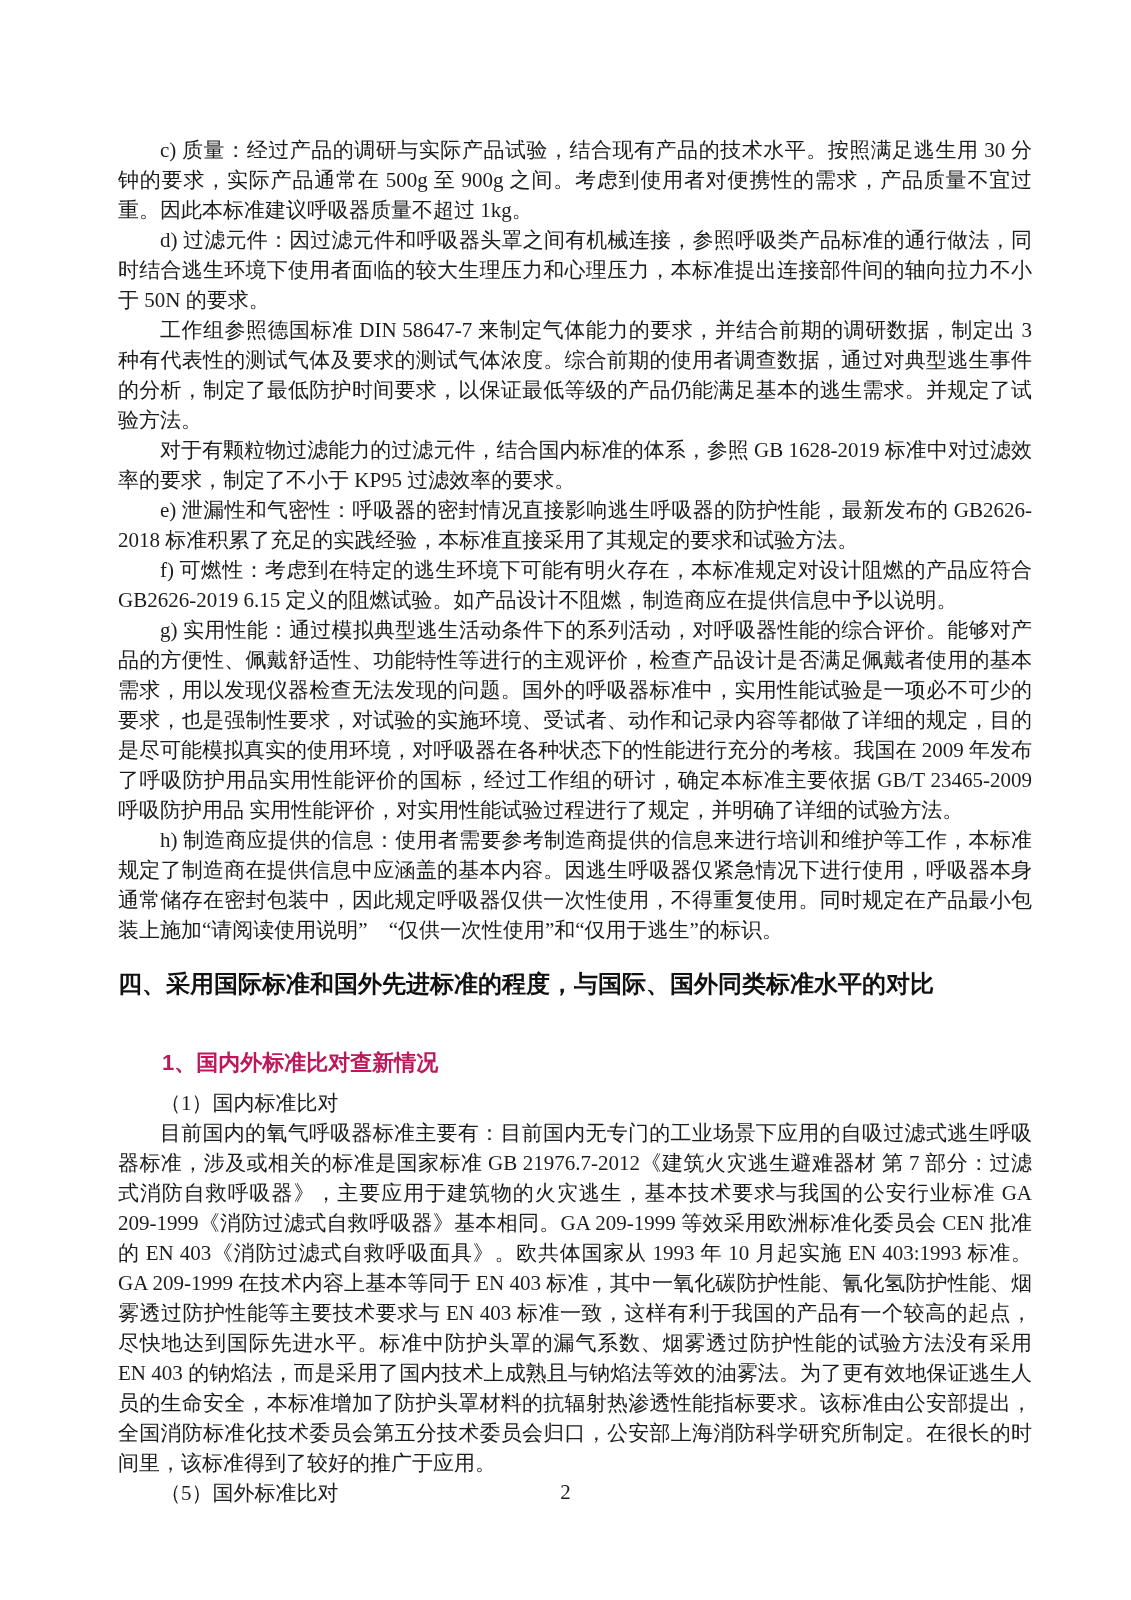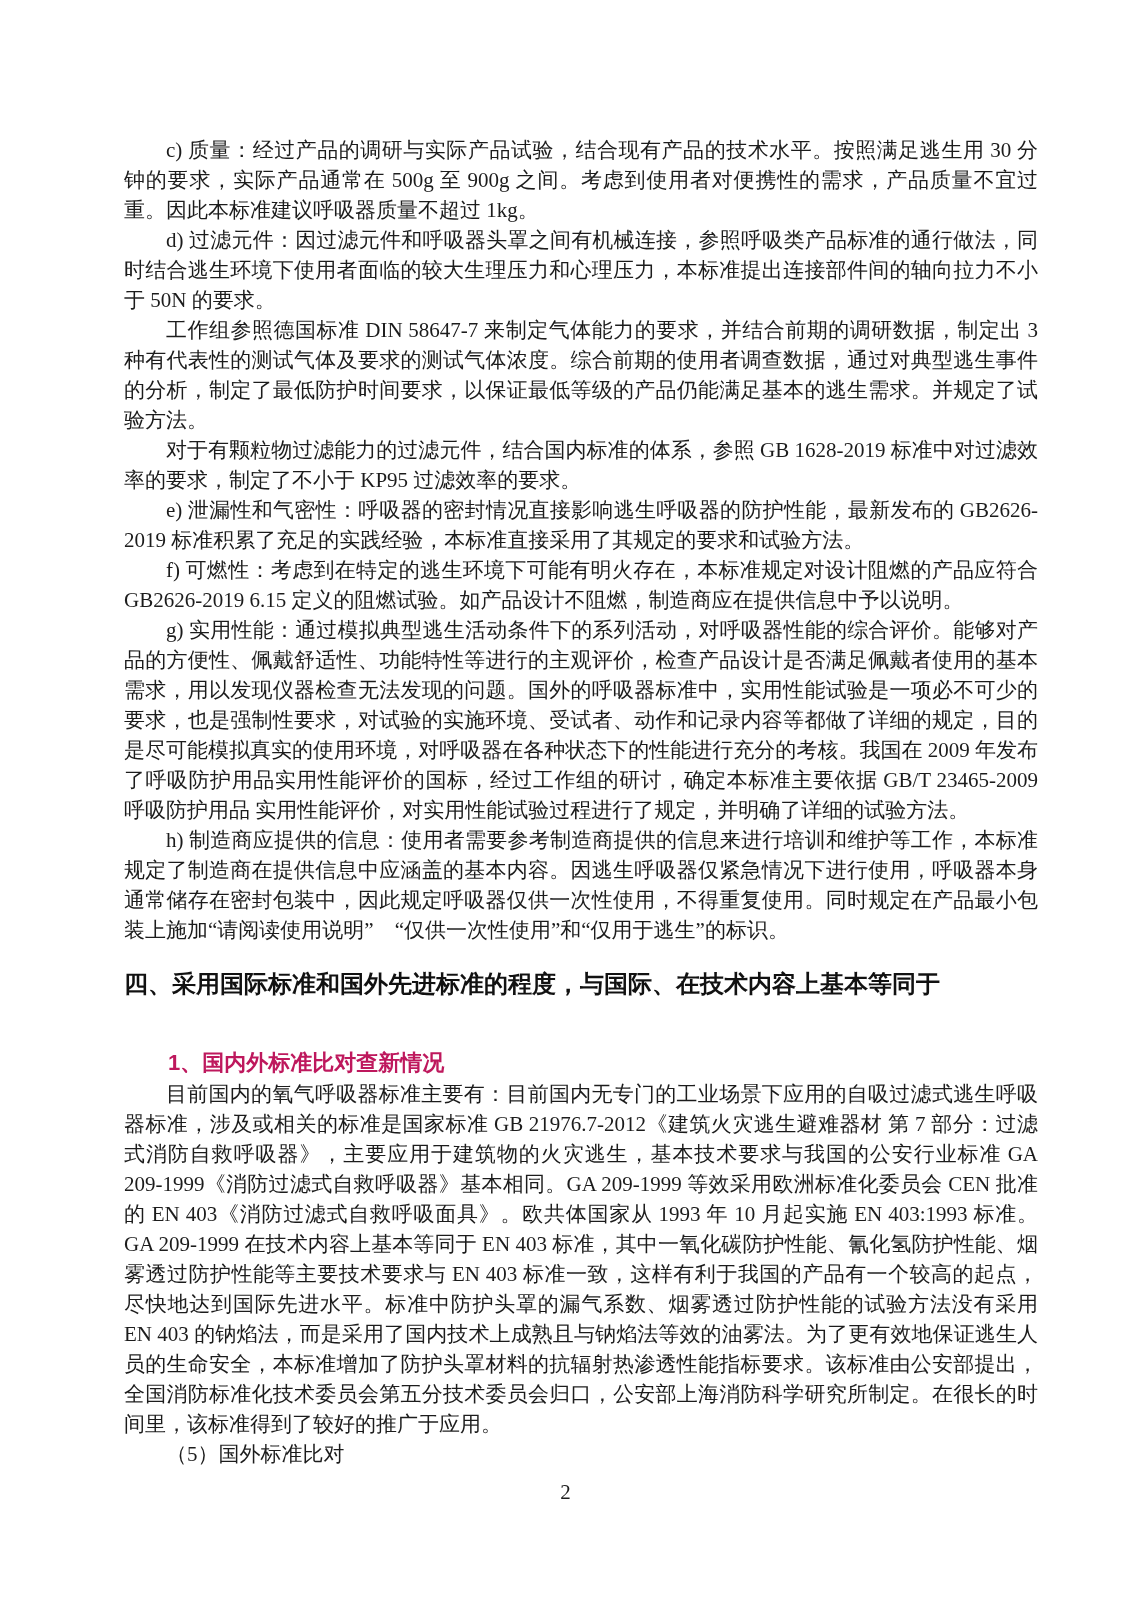--- a/index.html
+++ b/index.html
@@ -12,21 +12,21 @@
   }
   .page {
     position: relative;
     width: 1131px;
     height: 1600px;
     background: #ffffff;
     color: #1c1c1c;
   }
   .content {
     position: absolute;
-    left: 124px;
+    left: 118px;
     top: 135px;
     width: 914px;
   }
   .body-para {
     margin: 0;
     font-family: "Liberation Serif", "DejaVu Serif", serif;
     font-size: 21px;
     line-height: 30px;
     text-align: justify;
     text-justify: inter-ideograph;
@@ -68,26 +68,27 @@
 </style>
 </head>
 <body>
 
 <div class="page">
   <div class="content">
     <p class="body-para">c) 质量：经过产品的调研与实际产品试验，结合现有产品的技术水平。按照满足逃生用 30 分钟的要求，实际产品通常在 500g 至 900g 之间。考虑到使用者对便携性的需求，产品质量不宜过重。因此本标准建议呼吸器质量不超过 1kg。</p>
     <p class="body-para">d) 过滤元件：因过滤元件和呼吸器头罩之间有机械连接，参照呼吸类产品标准的通行做法，同时结合逃生环境下使用者面临的较大生理压力和心理压力，本标准提出连接部件间的轴向拉力不小于 50N 的要求。</p>
     <p class="body-para">工作组参照德国标准 DIN 58647-7 来制定气体能力的要求，并结合前期的调研数据，制定出 3 种有代表性的测试气体及要求的测试气体浓度。综合前期的使用者调查数据，通过对典型逃生事件的分析，制定了最低防护时间要求，以保证最低等级的产品仍能满足基本的逃生需求。并规定了试验方法。</p>
     <p class="body-para">对于有颗粒物过滤能力的过滤元件，结合国内标准的体系，参照 GB 1628-2019 标准中对过滤效率的要求，制定了不小于 KP95 过滤效率的要求。</p>
-    <p class="body-para">e) 泄漏性和气密性：呼吸器的密封情况直接影响逃生呼吸器的防护性能，最新发布的 GB2626-2019 标准积累了充足的实践经验，本标准直接采用了其规定的要求和试验方法。</p>
+    <p class="body-para">e) 泄漏性和气密性：呼吸器的密封情况直接影响逃生呼吸器的防护性能，最新发布的 GB2626-2018 标准积累了充足的实践经验，本标准直接采用了其规定的要求和试验方法。</p>
     <p class="body-para">f) 可燃性：考虑到在特定的逃生环境下可能有明火存在，本标准规定对设计阻燃的产品应符合 GB2626-2019 6.15 定义的阻燃试验。如产品设计不阻燃，制造商应在提供信息中予以说明。</p>
     <p class="body-para">g) 实用性能：通过模拟典型逃生活动条件下的系列活动，对呼吸器性能的综合评价。能够对产品的方便性、佩戴舒适性、功能特性等进行的主观评价，检查产品设计是否满足佩戴者使用的基本需求，用以发现仪器检查无法发现的问题。国外的呼吸器标准中，实用性能试验是一项必不可少的要求，也是强制性要求，对试验的实施环境、受试者、动作和记录内容等都做了详细的规定，目的是尽可能模拟真实的使用环境，对呼吸器在各种状态下的性能进行充分的考核。我国在 2009 年发布了呼吸防护用品实用性能评价的国标，经过工作组的研讨，确定本标准主要依据 GB/T 23465-2009 呼吸防护用品 实用性能评价，对实用性能试验过程进行了规定，并明确了详细的试验方法。</p>
     <p class="body-para">h) 制造商应提供的信息：使用者需要参考制造商提供的信息来进行培训和维护等工作，本标准规定了制造商在提供信息中应涵盖的基本内容。因逃生呼吸器仅紧急情况下进行使用，呼吸器本身通常储存在密封包装中，因此规定呼吸器仅供一次性使用，不得重复使用。同时规定在产品最小包装上施加“请阅读使用说明”　“仅供一次性使用”和“仅用于逃生”的标识。</p>
 
-    <h2 class="h-section">四、采用国际标准和国外先进标准的程度，与国际、在技术内容上基本等同于</h2>
+    <h2 class="h-section">四、采用国际标准和国外先进标准的程度，与国际、国外同类标准水平的对比</h2>
     <h3 class="h-sub">1、国内外标准比对查新情况</h3>
 
+    <p class="body-para item-line">（1）国内标准比对</p>
     <p class="body-para">目前国内的氧气呼吸器标准主要有：目前国内无专门的工业场景下应用的自吸过滤式逃生呼吸器标准，涉及或相关的标准是国家标准 GB 21976.7-2012《建筑火灾逃生避难器材 第 7 部分：过滤式消防自救呼吸器》，主要应用于建筑物的火灾逃生，基本技术要求与我国的公安行业标准 GA 209-1999《消防过滤式自救呼吸器》基本相同。GA 209-1999 等效采用欧洲标准化委员会 CEN 批准的 EN 403《消防过滤式自救呼吸面具》。欧共体国家从 1993 年 10 月起实施 EN 403:1993 标准。GA 209-1999 在技术内容上基本等同于 EN 403 标准，其中一氧化碳防护性能、氰化氢防护性能、烟雾透过防护性能等主要技术要求与 EN 403 标准一致，这样有利于我国的产品有一个较高的起点，尽快地达到国际先进水平。标准中防护头罩的漏气系数、烟雾透过防护性能的试验方法没有采用 EN 403 的钠焰法，而是采用了国内技术上成熟且与钠焰法等效的油雾法。为了更有效地保证逃生人员的生命安全，本标准增加了防护头罩材料的抗辐射热渗透性能指标要求。该标准由公安部提出，全国消防标准化技术委员会第五分技术委员会归口，公安部上海消防科学研究所制定。在很长的时间里，该标准得到了较好的推广于应用。</p>
     <p class="body-para">（5）国外标准比对</p>
   </div>
 
   <div class="pagenum">2</div>
 </div>
 
 </body></html>

